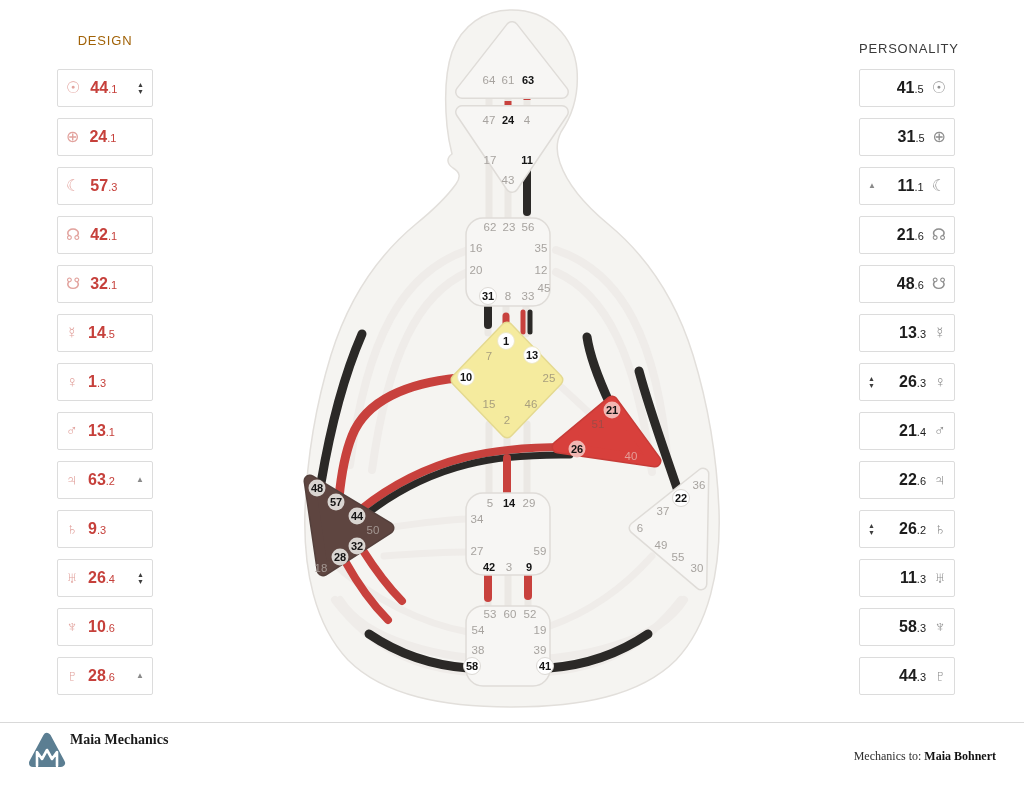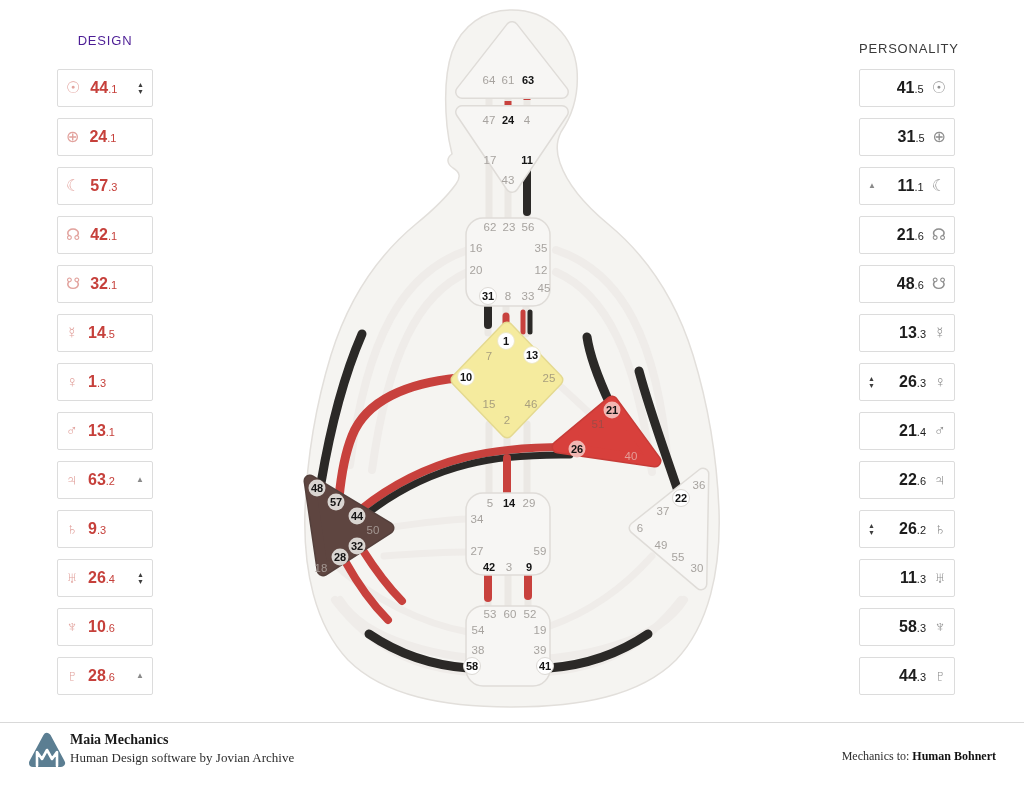--- a/index.html
+++ b/index.html
@@ -1,18 +1,18 @@
 <!DOCTYPE html>
 <html><head>
 <meta charset="utf-8">
 <style>
   html,body{margin:0;padding:0;background:#fff;}
   body{width:1024px;height:788px;position:relative;font-family:"Liberation Sans",sans-serif;overflow:hidden;}
   .col-title{position:absolute;top:33px;width:96px;text-align:center;font-size:13px;letter-spacing:.8px;}
-  #design-title{left:57px;color:#4c1d95;}
+  #design-title{left:57px;color:#a16207;}
   #personality-title{left:859px;color:#3a3a3a;margin-top:8px;}
   .pcol{position:absolute;top:69px;width:96px;display:flex;flex-direction:column;gap:11px;}
   #design-col{left:57px;}
   #personality-col{left:859px;}
   .prow{box-sizing:border-box;height:38px;background:#fff;border:1px solid #dcdcdc;border-radius:2px;display:flex;align-items:center;padding:0 8px;}
   .glyph{font-size:16px;line-height:1;}
   .glyph.d{color:#e2a39e;}
   .glyph.p{color:#8f8f8f;}
   .num{display:flex;align-items:baseline;white-space:nowrap;}
   .num .gate{font-size:16px;font-weight:bold;}
@@ -457,18 +457,17 @@
   </div>
 </div>
 
 <div id="footer-line"></div>
 <div id="footer">
   <svg id="logo" width="38" height="40" viewBox="0 0 38 40">
     <polygon points="19,5 33,31 5,31" fill="#5b7e92" stroke="#5b7e92" stroke-width="8" stroke-linejoin="round"></polygon>
     <path d="M 9,34 L 9,20 L 14,27 L 19,18 L 24,27 L 29,20 L 29,34" fill="none" stroke="#ffffff" stroke-width="2.6" stroke-linejoin="round" stroke-linecap="round"></path>
   </svg>
   <div id="brand">Maia Mechanics</div>
-  <div id="tagline">Human Design software by Jovian Archive</div>
   <div id="registered">
     <span>Mechanics to:</span>
-    <b>Human Bohnert</b>
+    <b>Maia Bohnert</b>
   </div>
 </div>
 
 </body></html>

